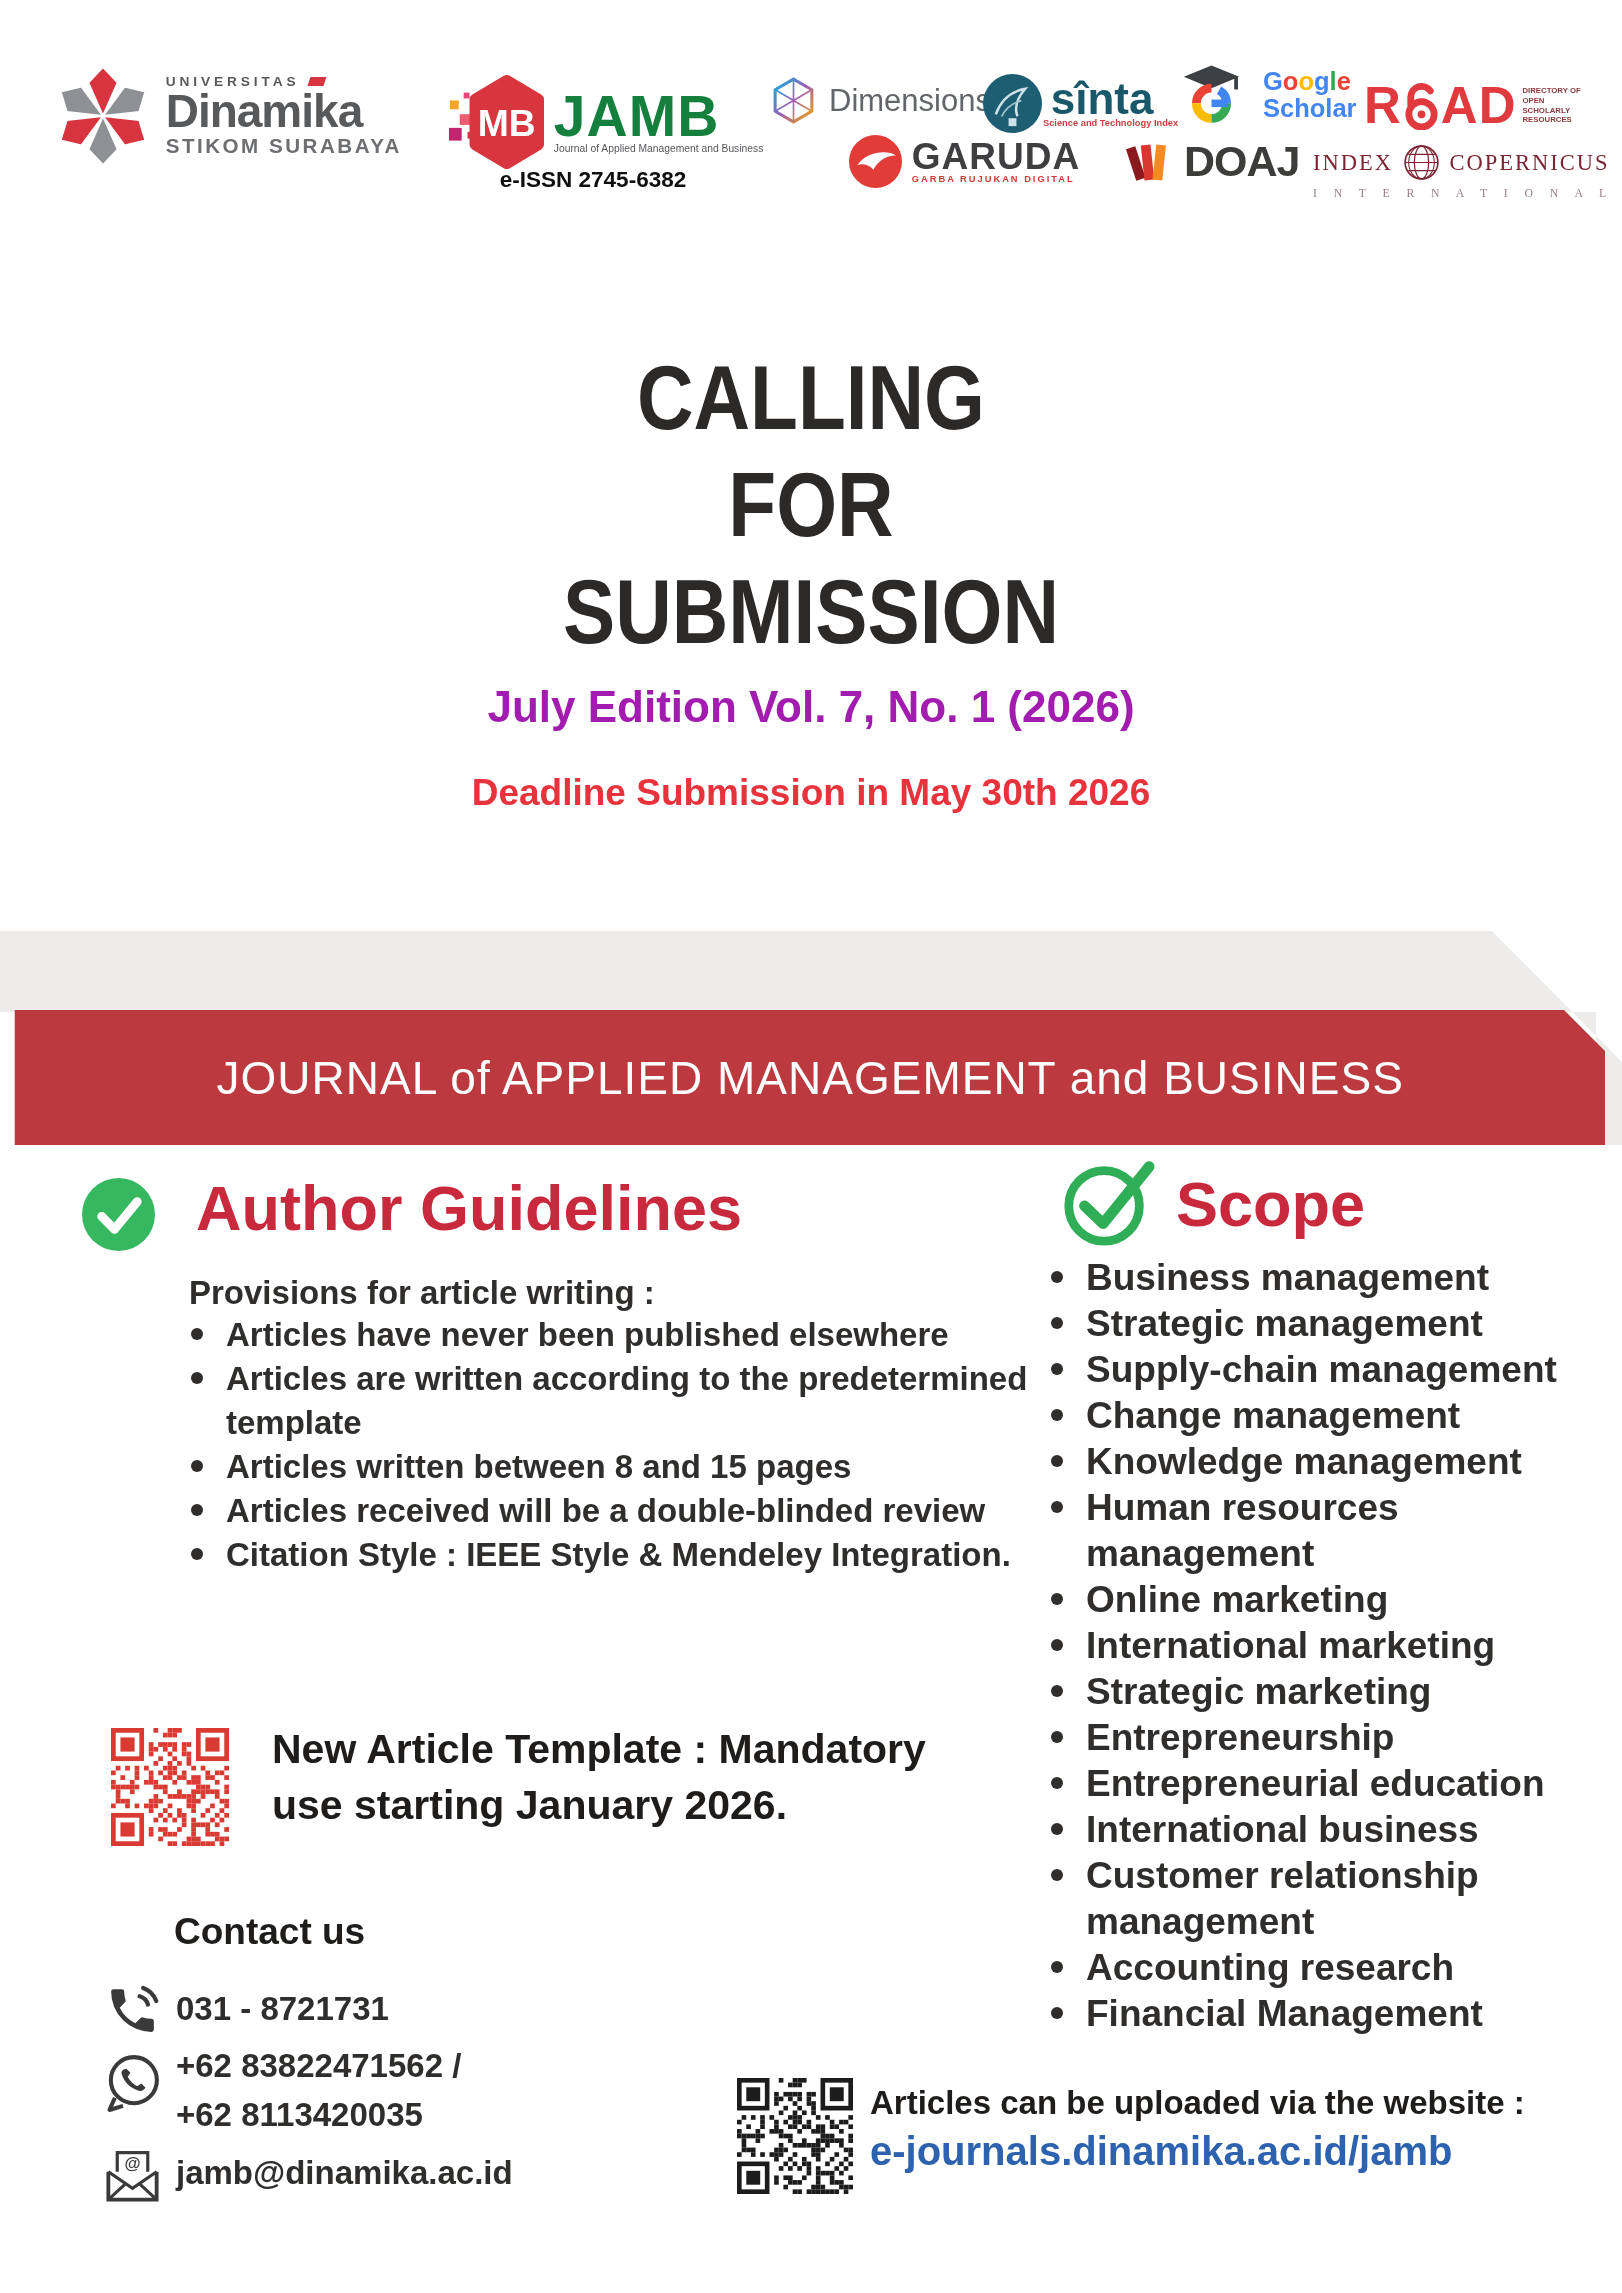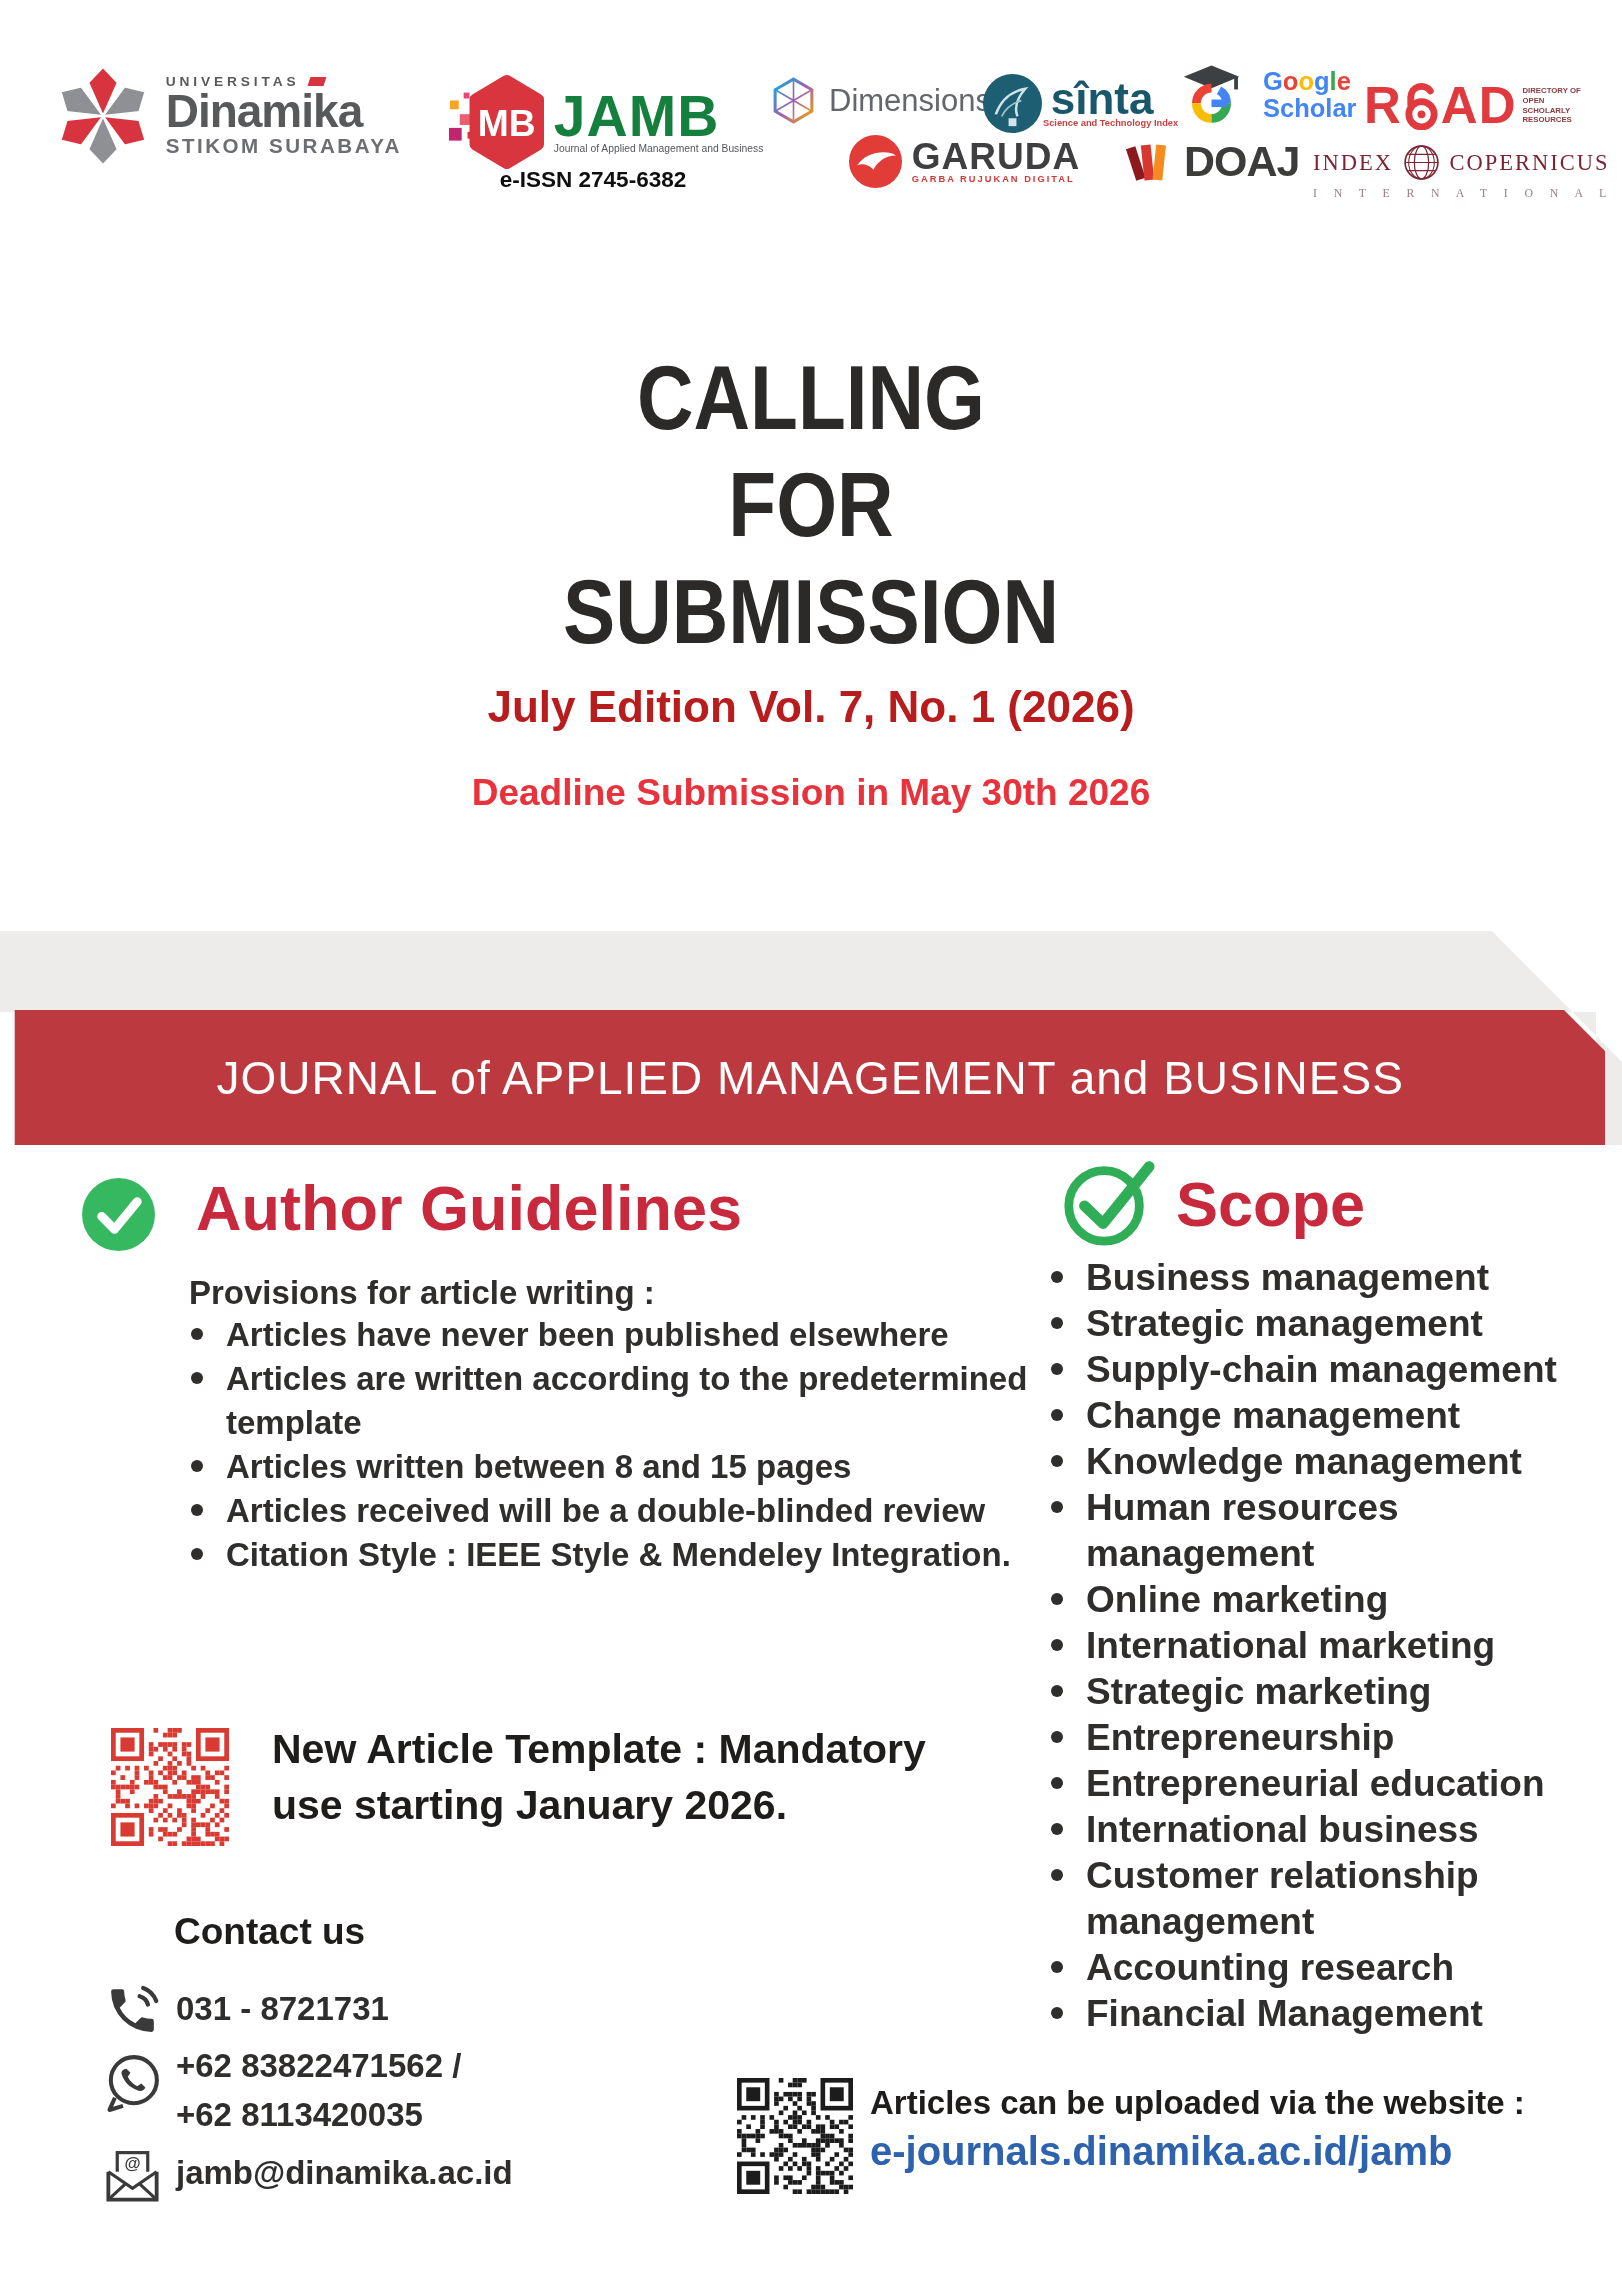--- a/index.html
+++ b/index.html
@@ -28,21 +28,21 @@
   .garuda-text { margin-left:9.8px; }
   .garuda-name { font-size:37px; font-weight:800; color:#3f3f41; letter-spacing:1px; line-height:35px; }
   .garuda-sub { font-size:9.3px; color:#cf3a35; letter-spacing:2px; font-weight:bold; }
   .doaj-label { font-size:43px; font-weight:800; color:#3c3c3b; margin-left:14px; letter-spacing:-1px; }
   .cop-wrap { display:flex; align-items:center; font-family:"Liberation Serif", serif; color:#7d2332; }
   .cop-word { font-size:22.5px; letter-spacing:2px; }
   .cop-sub { font-family:"Liberation Serif", serif; font-size:11.8px; letter-spacing:6.9px; color:#968186; text-align:center; margin-top:2.9px; }
 
   
   .hero-line { width:1622px; text-align:center; font-size:90px; font-weight:800; color:#2b2a28; line-height:107px; transform:scaleX(0.87); letter-spacing:0; }
-  .hero-edition { width:1622px; text-align:center; font-size:44px; font-weight:800; color:#b91c1c; }
+  .hero-edition { width:1622px; text-align:center; font-size:44px; font-weight:800; color:#a21caf; }
   .hero-deadline { width:1622px; text-align:center; font-size:37px; font-weight:bold; }
 
   
   .grey-band { inset:0; background:#eeeceb; clip-path:polygon(0px 931px,1492px 931px,1622px 1062px,1622px 1145px,1596px 1145px,1596px 1012px,0px 1012px); }
   .red-banner { inset:0; clip-path:polygon(14.7px 1010px,1564px 1010px,1605px 1051px,1605px 1145px,14.7px 1145px); }
   .banner-text { top:1051px; left:14.7px; width:1591px; text-align:center; color:#ffffff; font-size:46px; font-weight:400; letter-spacing:1px; }
 
   
   .section-heading { font-size:63px; font-weight:bold; }
   .intro { font-size:33px; font-weight:600; }

